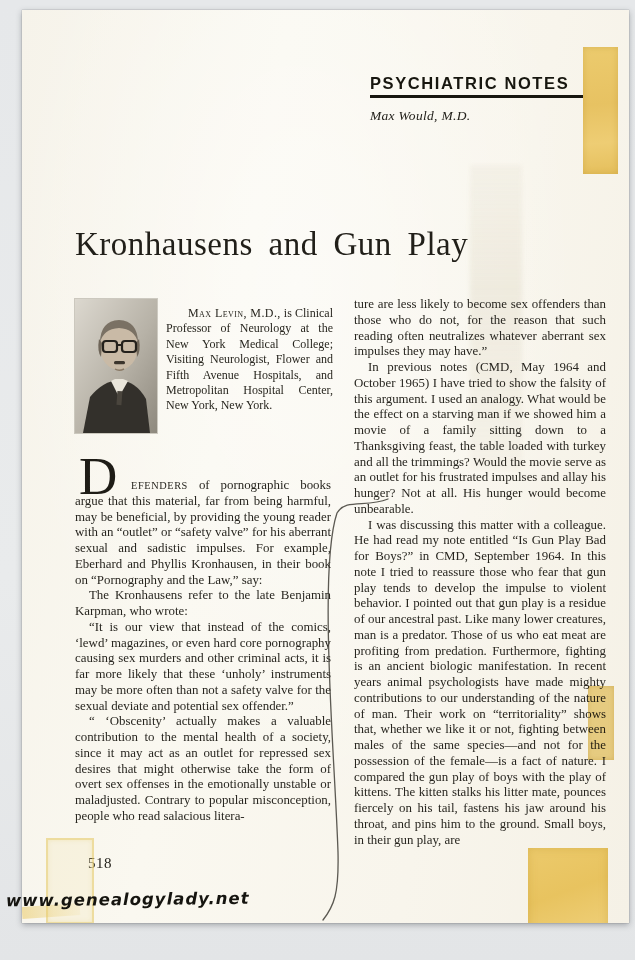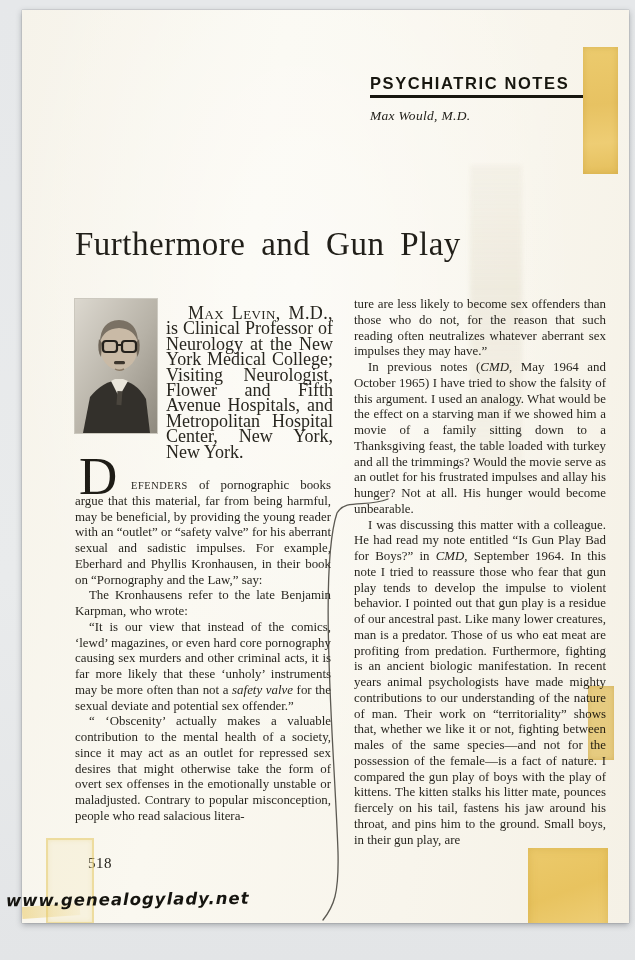--- a/index.html
+++ b/index.html
@@ -39,38 +39,38 @@
   .article-title{
     position:absolute;left:53px;top:216px;font-size:33px;color:#211f19;
     letter-spacing:.5px;word-spacing:7px;white-space:nowrap;
   }
   .portrait{
     position:absolute;left:53px;top:289px;width:82px;height:134px;
     box-shadow:0 0 0 1px rgba(120,115,100,.35);
   }
   .bio{
     position:absolute;left:144px;top:296px;width:167px;
-    font-size:18px;line-height:15.4px;text-align:justify;text-indent:22px;
+    font-size:12px;line-height:15.4px;text-align:justify;text-indent:22px;
     color:#28261f;
   }
   .bio .sc{font-variant:small-caps;letter-spacing:.4px;}
   .col{
     position:absolute;text-align:justify;font-size:12.9px;line-height:15.75px;color:#282620;
   }
   .col-left{left:53px;top:468px;width:256px;}
   .col-right{left:332px;top:287px;width:252px;}
   .col p{margin:0;}
   .col p.ind{text-indent:14px;}
   .p-first{text-indent:56px;}
   .dropcap{
     position:absolute;left:4px;top:-28px;font-size:53px;line-height:1;color:#1e1c16;
     font-family:"Liberation Serif",serif;
   }
   .smallcaps{font-size:.8em;letter-spacing:.6px;}
-  .ital{font-style:italic;}
+  .ital{}
   .page-number{
     position:absolute;left:66px;top:845px;font-size:15px;color:#24221c;letter-spacing:.5px;
   }
   
   .tape{position:absolute;pointer-events:none;}
   .tape-top-right{
     left:561px;top:37px;width:35px;height:127px;
     background:linear-gradient(175deg,#eccb6e,#e7c262 45%,#eecd74 75%,#e5bf5c);
     box-shadow:inset 0 0 6px rgba(180,140,40,.35);
   }
@@ -108,21 +108,21 @@
 <body>
 
 <div class="page">
 
   <div class="bleed-strip"></div>
 
   <div class="masthead">PSYCHIATRIC NOTES</div>
   <div class="masthead-rule"></div>
   <div class="byline">Max Would, M.D.</div>
 
-  <h1 class="article-title" style="font-weight:normal;margin:0;">Furthermore and Gun Play</h1>
+  <h1 class="article-title" style="font-weight:normal;margin:0;">Kronhausens and Gun Play</h1>
 
   <svg class="portrait" viewBox="0 0 82 134" xmlns="http://www.w3.org/2000/svg">
     <defs>
       <linearGradient id="pbg" x1="0" y1="0" x2="1" y2="1">
         <stop offset="0" stop-color="#dcd8cf"></stop>
         <stop offset=".55" stop-color="#b7b2a7"></stop>
         <stop offset="1" stop-color="#8e897e"></stop>
       </linearGradient>
     </defs>
     <rect width="82" height="134" fill="url(#pbg)"></rect>

